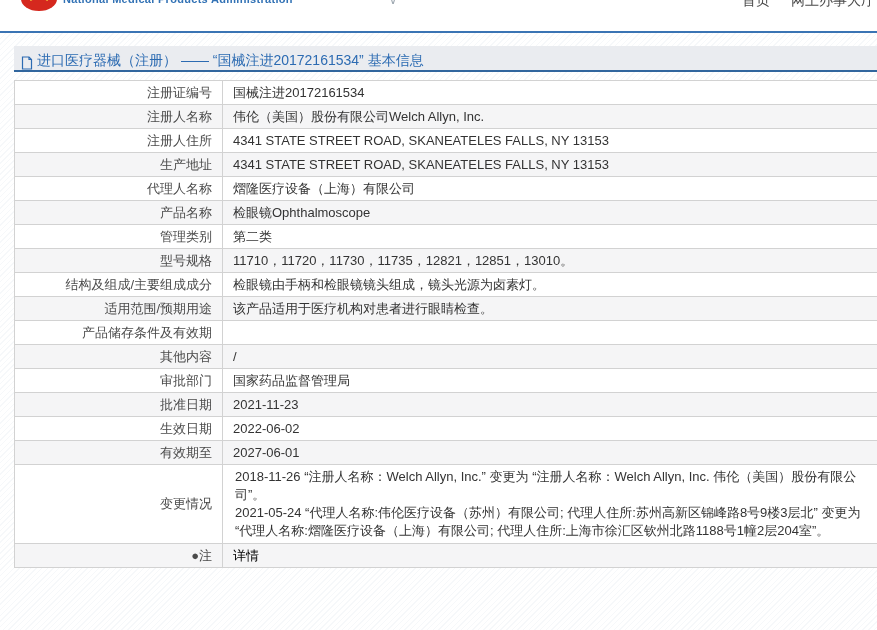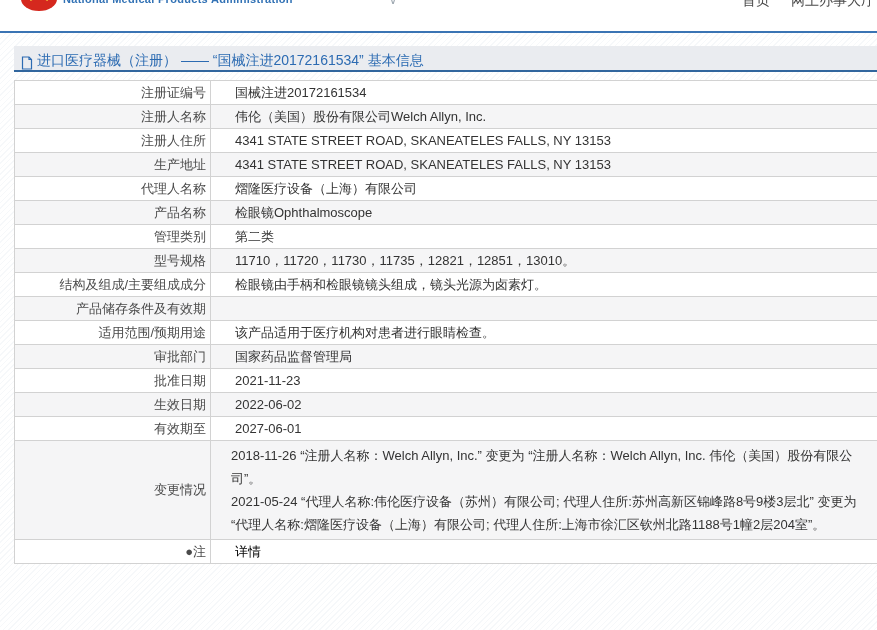--- a/index.html
+++ b/index.html
@@ -85,32 +85,32 @@
   }
   table.reg-table { border-left: 1px solid #d2d2d2; border-top: 1px solid #d2d2d2; }
   table.reg-table tr:nth-child(even) { background: #f5f5f6; }
   table.reg-table td {
     border-bottom: 1px solid #d2d2d2;
     height: 23px;
     vertical-align: middle;
   }
   td.cell-label {
     width: 187px;
-    padding: 0 4px;
+    padding: 0 10px;
     text-align: right;
     color: #4a4a4a;
     border-right: 1px solid #d2d2d2;
   }
   td.cell-value {
-    padding: 0 24px;
+    padding: 0 10px;
     color: #333333;
   }
   td.cell-multiline {
-    line-height: 23px;
-    padding: 3px 20px;
+    line-height: 18px;
+    padding: 3px 12px;
     white-space: pre-line;
   }
   a.detail-link {
     color: #000000;
     text-decoration: none;
     cursor: pointer;
   }
 </style>
 </head>
 <body>
@@ -171,26 +171,30 @@
     </tr>
     <tr>
       <td class="cell-label">型号规格</td>
       <td class="cell-value">11710，11720，11730，11735，12821，12851，13010。</td>
     </tr>
     <tr>
       <td class="cell-label">结构及组成/主要组成成分</td>
       <td class="cell-value">检眼镜由手柄和检眼镜镜头组成，镜头光源为卤素灯。</td>
     </tr>
     <tr>
+      <td class="cell-label">适用范围/预期用途</td>
+      <td class="cell-value">该产品适用于医疗机构对患者进行眼睛检查。</td>
+    </tr>
+    <tr>
       <td class="cell-label">产品储存条件及有效期</td>
       <td class="cell-value"></td>
     </tr>
     <tr>
-      <td class="cell-label">适用范围/预期用途</td>
-      <td class="cell-value">该产品适用于医疗机构对患者进行眼睛检查。</td>
+      <td class="cell-label">其他内容</td>
+      <td class="cell-value">/</td>
     </tr>
     <tr>
       <td class="cell-label">审批部门</td>
       <td class="cell-value">国家药品监督管理局</td>
     </tr>
     <tr>
       <td class="cell-label">批准日期</td>
       <td class="cell-value">2021-11-23</td>
     </tr>
     <tr>

